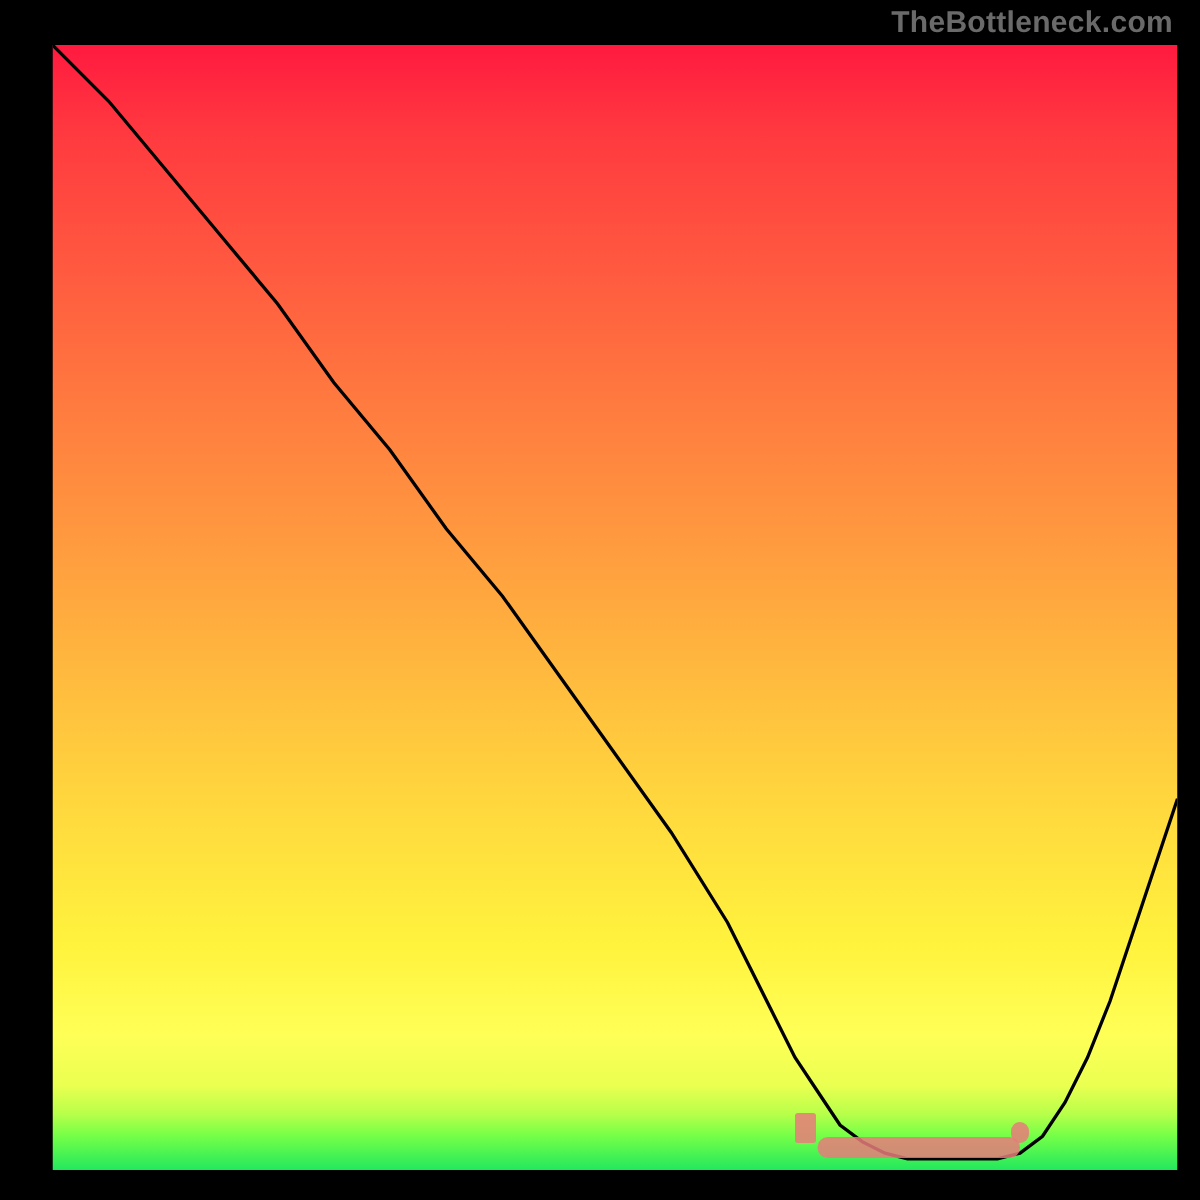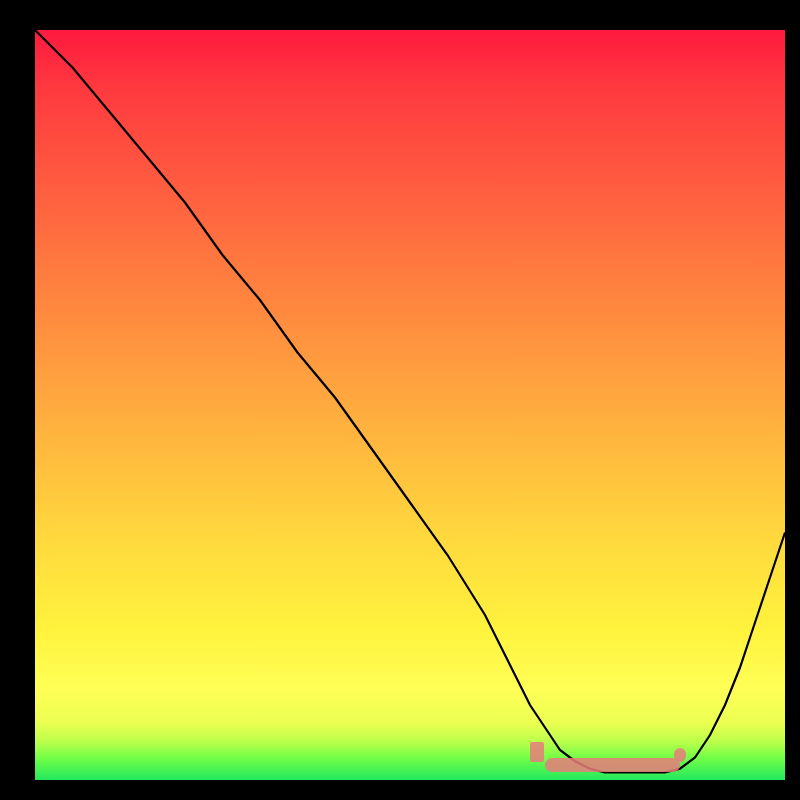--- a/index.html
+++ b/index.html
@@ -21,20 +21,21 @@
       #b8ff4a 95%,
       #74ff47 97%,
       #22e85e 100%); }
   svg.curve { position: absolute; inset: 0; }
   .pink-band { position: absolute; left: 0; height: 14px; background: rgba(232,123,123,0.85); border-radius: 7px; }
   .pink-rect { position: absolute; background: rgba(232,123,123,0.85); border-radius: 2px; }
 </style>
 </head>
 <body>
 <div class="stage">
+  <div class="watermark">TheBottleneck.com</div>
 
   <div class="plot-area">
     <div class="gradient"></div>
     <svg class="curve" viewBox="0 0 750 750" preserveAspectRatio="none">
       <path id="curve-path" fill="none" stroke="#000000" stroke-width="2.2" d="M0.00 0.00 L37.50 37.50 L75.00 82.50 L112.50 127.50 L150.00 172.50 L187.50 225.00 L225.00 270.00 L262.50 322.50 L300.00 367.50 L337.50 420.00 L375.00 472.50 L412.50 525.00 L450.00 585.00 L465.00 615.00 L480.00 645.00 L495.00 675.00 L510.00 697.50 L525.00 720.00 L540.00 731.25 L555.00 738.75 L570.00 742.50 L585.00 742.50 L600.00 742.50 L615.00 742.50 L630.00 742.50 L645.00 738.75 L660.00 727.50 L675.00 705.00 L690.00 675.00 L705.00 637.50 L720.00 592.50 L735.00 547.50 L750.00 502.50"></path>
     </svg>
 
     <div id="trough-band" class="pink-band" style="left: 510px; width: 135px; top: 728px;"></div>
     <div id="trough-left-tab" class="pink-rect" style="left: 494.5px; top: 711.75px; width: 14px; height: 20px;"></div>
     <div id="trough-right-dot" class="pink-rect" style="left: 639px; top: 717.5px; width: 12px; height: 14px; border-radius: 6px;"></div>

